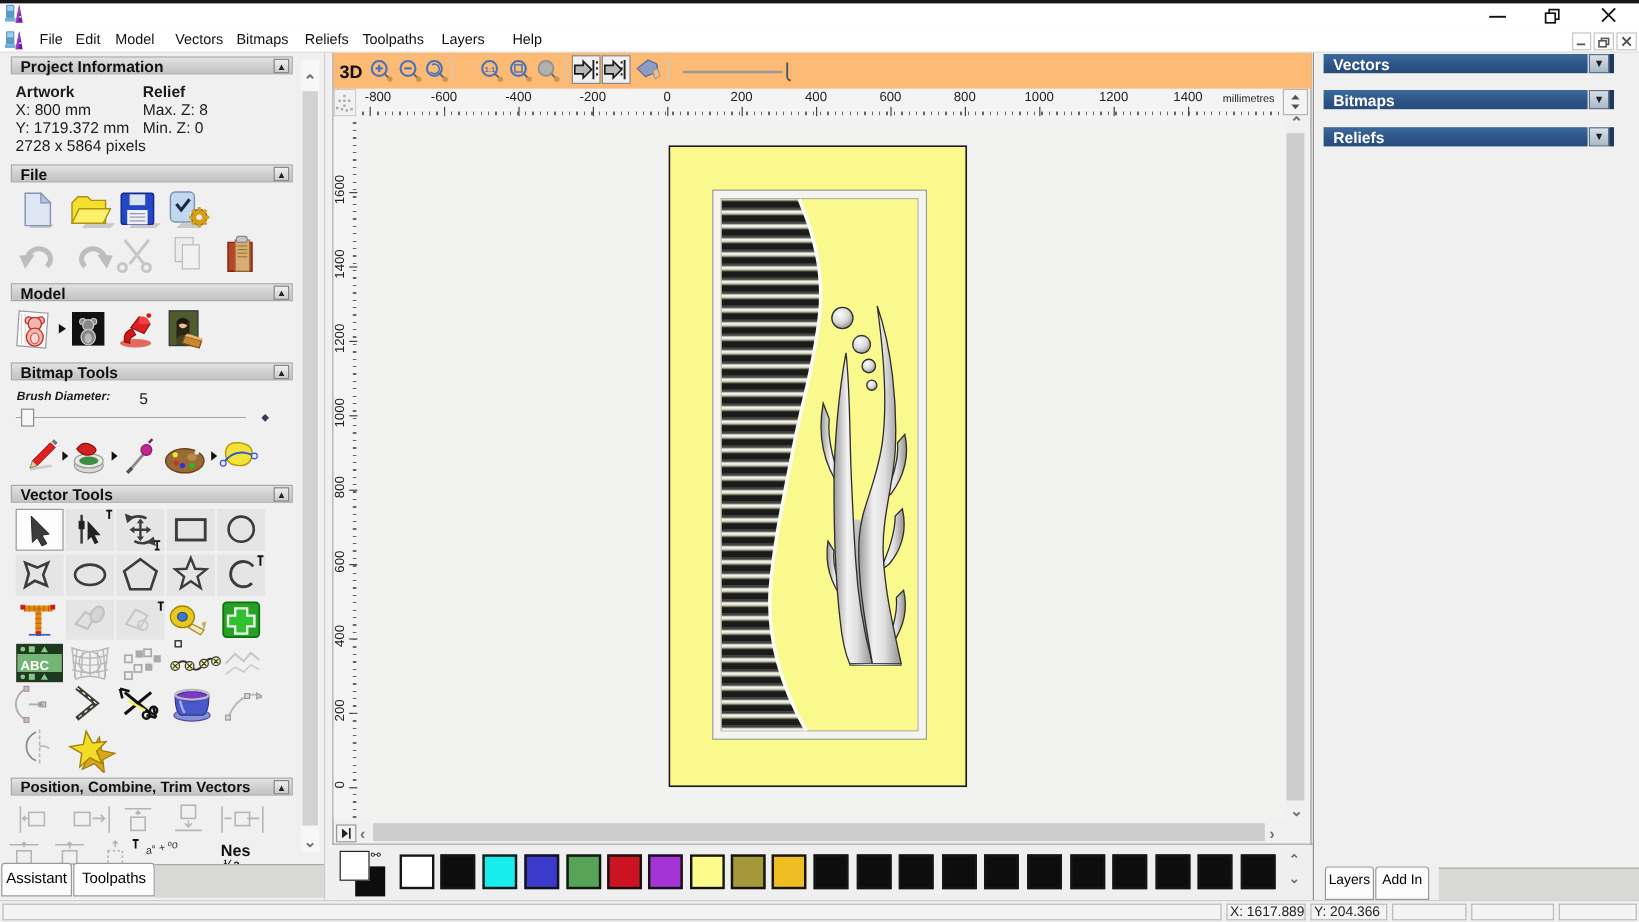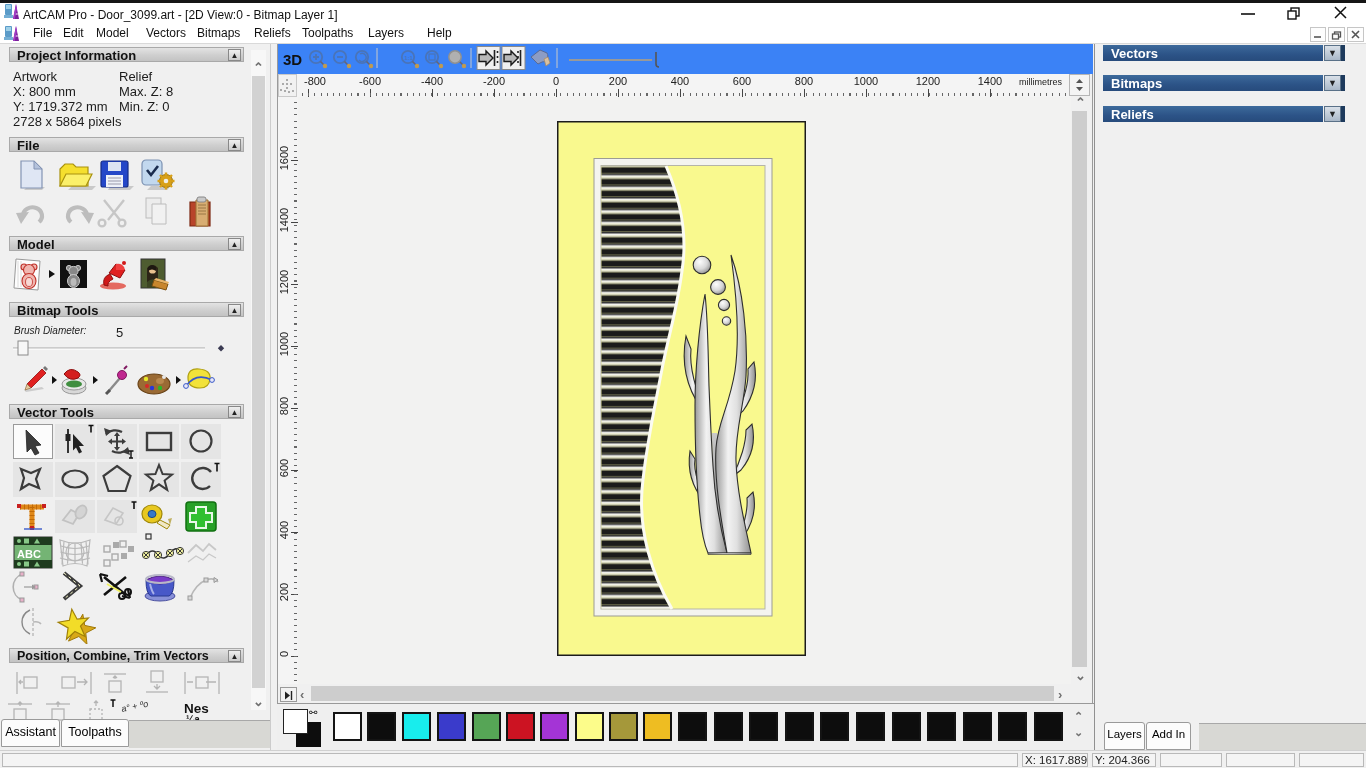--- a/index.html
+++ b/index.html
@@ -19,34 +19,34 @@
   
   #leftpanel { left:0; top:44px; width:270px; height:706px; background:#f0f0f0; }
   .lhead { position:absolute; left:9px; width:235px; height:15px;
            background:linear-gradient(#e3e3e3,#cfcfcf 55%,#c3c3c3);
            border:1px solid #a9a9a9; }
   .lhead span { position:absolute; left:7px; top:0px; font-size:13px; font-weight:bold; color:#111; }
   .lhead .hbtn { position:absolute; right:2px; top:1px; width:13px; height:12px;
            background:linear-gradient(#efefef,#cccccc); border:1px solid #888;
            font-size:8px; color:#222; text-align:center; line-height:11px; }
   .info { position:absolute; font-size:13px; color:#1c1c1c; }
-  .b { font-weight:normal; }
+  .b { font-weight:bold; }
 
   
   #lscroll { left:251px; top:6px; width:15px; height:660px; background:#f7f7f7; }
   #lscroll .thumb { position:absolute; left:1px; top:26px; width:13px; height:612px; background:#d2d2d2; }
   .chev { position:absolute; font-size:13px; color:#707070; font-weight:bold; }
   .tab { position:absolute; top:0; height:28px; background:#fcfcfc; border:1px solid #9a9a9a;
          border-radius:3px 3px 0 0; text-align:center; padding-top:5px; font-size:12.5px; white-space:nowrap; overflow:hidden; }
   .tabrest { position:absolute; background:#d8d8d4; border-top:1px solid #a8a8a8; }
 
   
   #canvaswin { left:277px; top:44px; width:816px; height:660px; background:#f0f0f0;
                border-left:1px solid #9a9a9a; border-right:1px solid #9a9a9a; }
-  #ctoolbar { left:278px; top:44px; width:815px; height:30px; background:#3b82f6; }
+  #ctoolbar { left:278px; top:44px; width:815px; height:30px; background:#fdba74; }
   #hruler { left:297px; top:74px; width:774px; height:23px; background:#f4f4f4; }
   #vruler { left:278px; top:97px; width:20px; height:587px; background:#f4f4f4; }
   #rcorner { left:278px; top:74px; width:19px; height:23px; background:#f1f1f1; border:1px solid #c9c9c9; }
   #viewport { left:298px; top:97px; width:773px; height:587px; background:#f2f2f1; }
   .rlabel { position:absolute; font-size:11px; color:#222; }
   .vlabel { position:absolute; font-size:11px; color:#222; transform:rotate(-90deg); transform-origin:center; }
   .tickmaj { position:absolute; background:#444; }
   .minticks { position:absolute; left:0; top:19px; width:774px; height:3px;
       background:repeating-linear-gradient(90deg, transparent 0px, transparent 5.05px, #666 5.05px, #666 6.15px); }
   .vminticks { position:absolute; left:16px; top:0; width:3px; height:587px;
@@ -83,21 +83,20 @@
   <div class="abs" id="topstrip"></div>
   <div class="abs" id="titlebar">
     <svg class="abs" style="left:4px;top:0px" width="16" height="17" viewBox="0 0 16 17">
       <rect x="1" y="1" width="7" height="11" rx="1" fill="#5b9bc8"></rect>
       <rect x="2" y="2" width="5" height="4" fill="#9fd0e8"></rect>
       <rect x="0" y="12" width="9" height="3" fill="#74aed4"></rect>
       <path d="M9,16 L12,1 L15,16 Z" fill="#7a1e9c"></path>
       <path d="M10.2,11 h3.6" stroke="#fff" stroke-width="1"></path>
       <path d="M9,16 L12,1 L13,6 L10.8,16 Z" fill="#a13cc4"></path>
     </svg>
-    <div class="abs" id="title-text">ArtCAM Pro - Door_3099.art - [2D View:0 - Bitmap Layer 1]</div>
     <svg class="abs" style="left:1235px;top:2px" width="120" height="15" viewBox="0 0 120 15">
       <path d="M6,9 h14" stroke="#111" stroke-width="1.6"></path>
       <rect x="56" y="3" width="8" height="8" fill="none" stroke="#111" stroke-width="1.4"></rect>
       <rect x="53" y="6" width="8" height="8" fill="#fff" stroke="#111" stroke-width="1.4"></rect>
       <path d="M100,2 l11,11 m0,-11 l-11,11" stroke="#111" stroke-width="1.5"></path>
     </svg>
   </div>
   <div class="abs" id="menubar">
     <span class="menuitem" style="left:33px">File</span>
     <span class="menuitem" style="left:63px">Edit</span>

